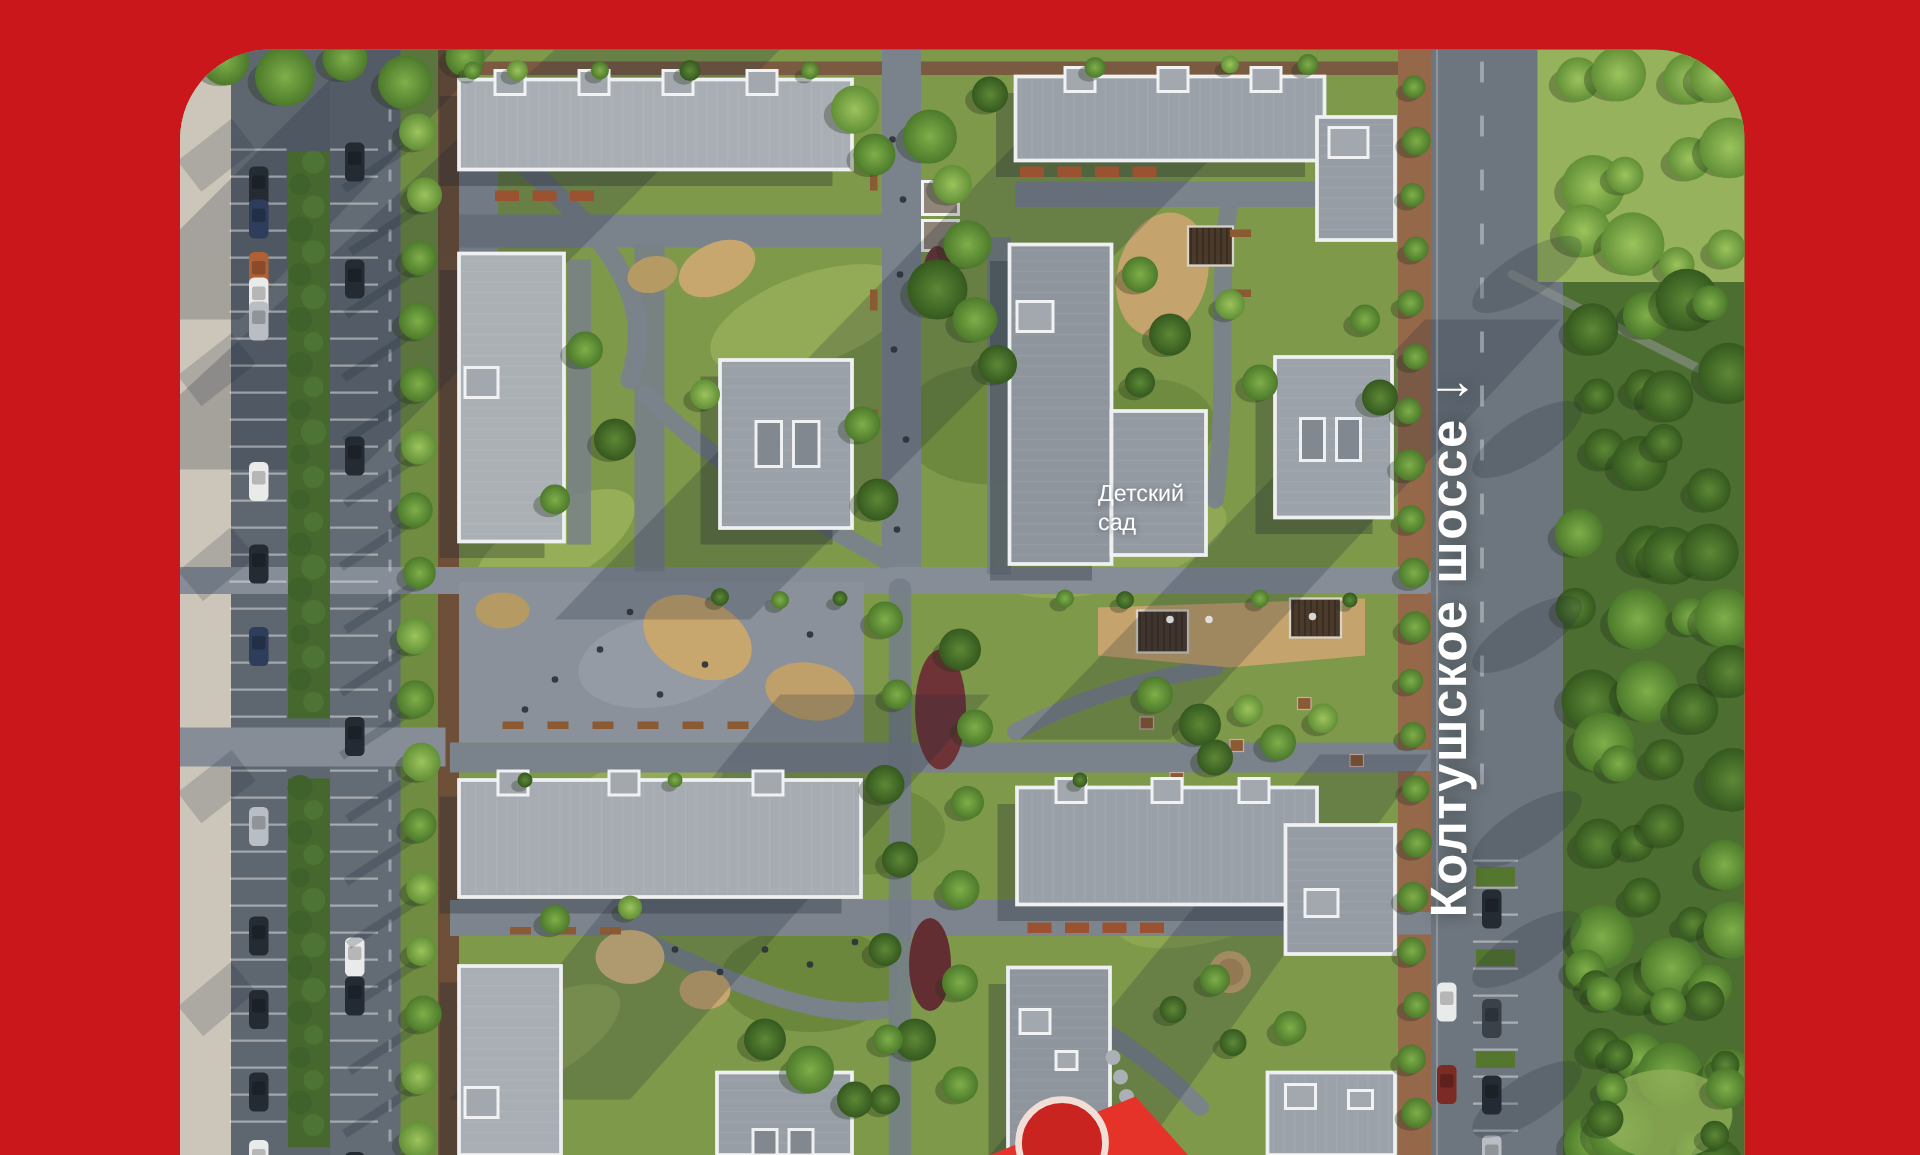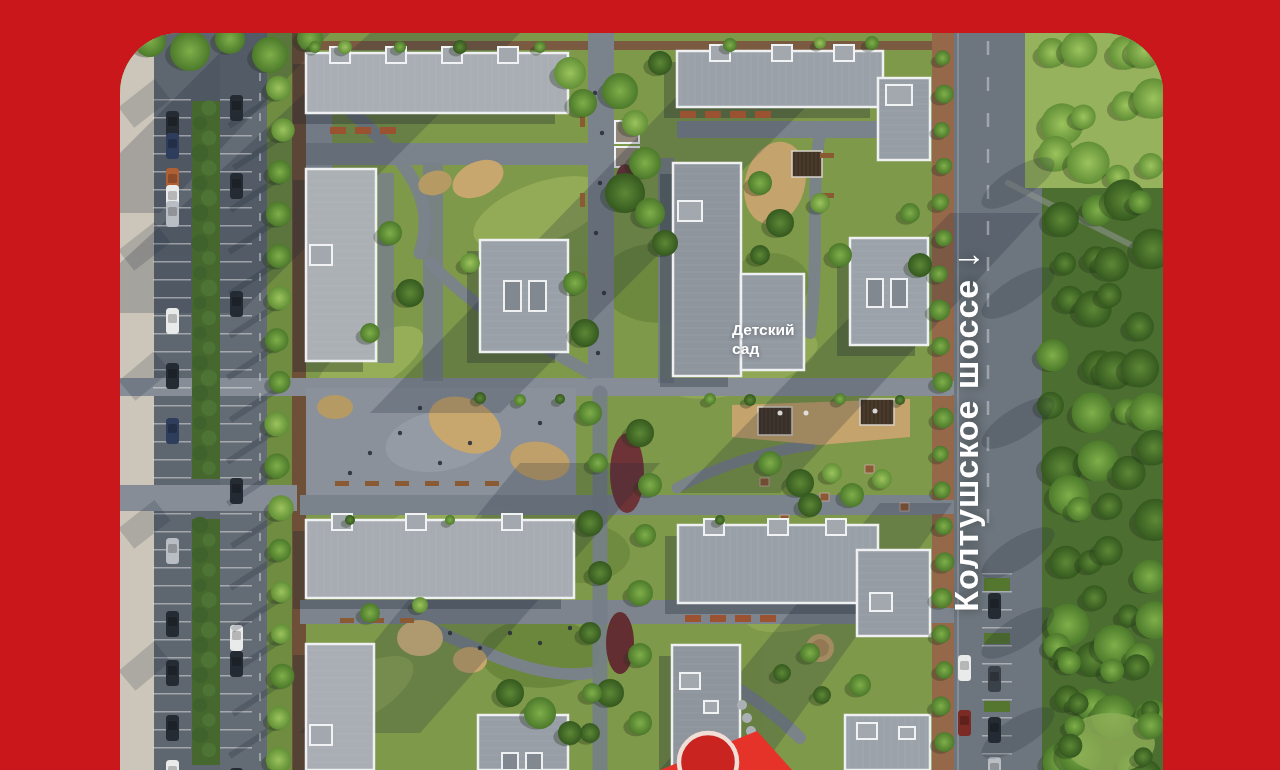--- a/index.html
+++ b/index.html
@@ -18,21 +18,21 @@
   .road-label{
     position:absolute;left:596px;top:376px;width:500px;height:44px;
     transform:rotate(-90deg);transform-origin:center;
     color:#ffffff;font-size:34px;font-weight:bold;letter-spacing:1px;
     text-align:center;line-height:44px;white-space:nowrap;
     text-shadow:0 2px 10px rgba(20,30,20,.45);
     pointer-events:none;
   }
   .kg-label{
     position:absolute;left:612px;top:288px;
-    color:#ffffff;font-size:15.5px;font-weight:bold;line-height:1.22;
+    color:#ffffff;font-size:15.5px;font-weight:normal;line-height:1.22;
     white-space:pre-line;text-shadow:0 1px 4px rgba(20,25,35,.4);
     pointer-events:none;
   }
   svg.pin{position:absolute;left:535px;top:687px;width:140px;height:50px;display:block;cursor:pointer;}
 </style>
 </head>
 <body>
 
 <div class="frame">
   <div class="map-panel">

